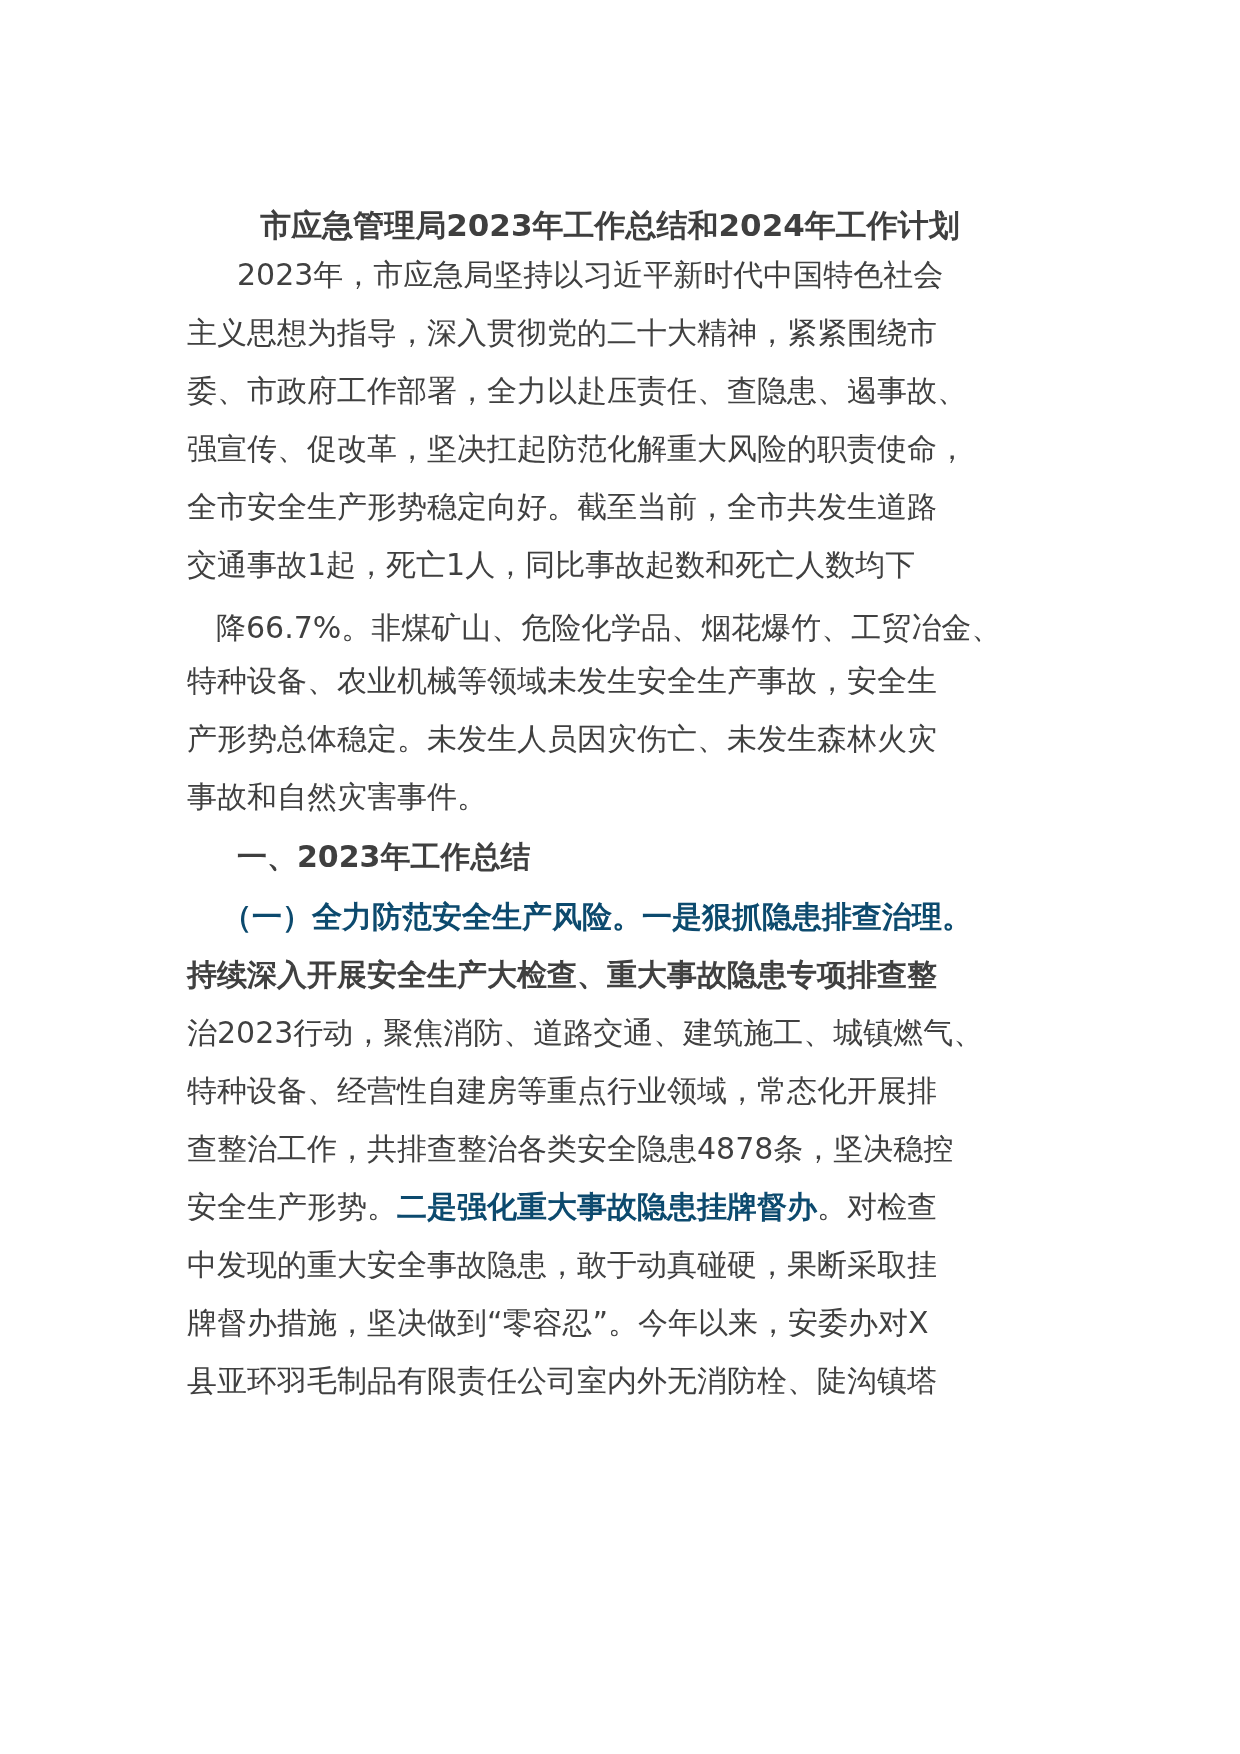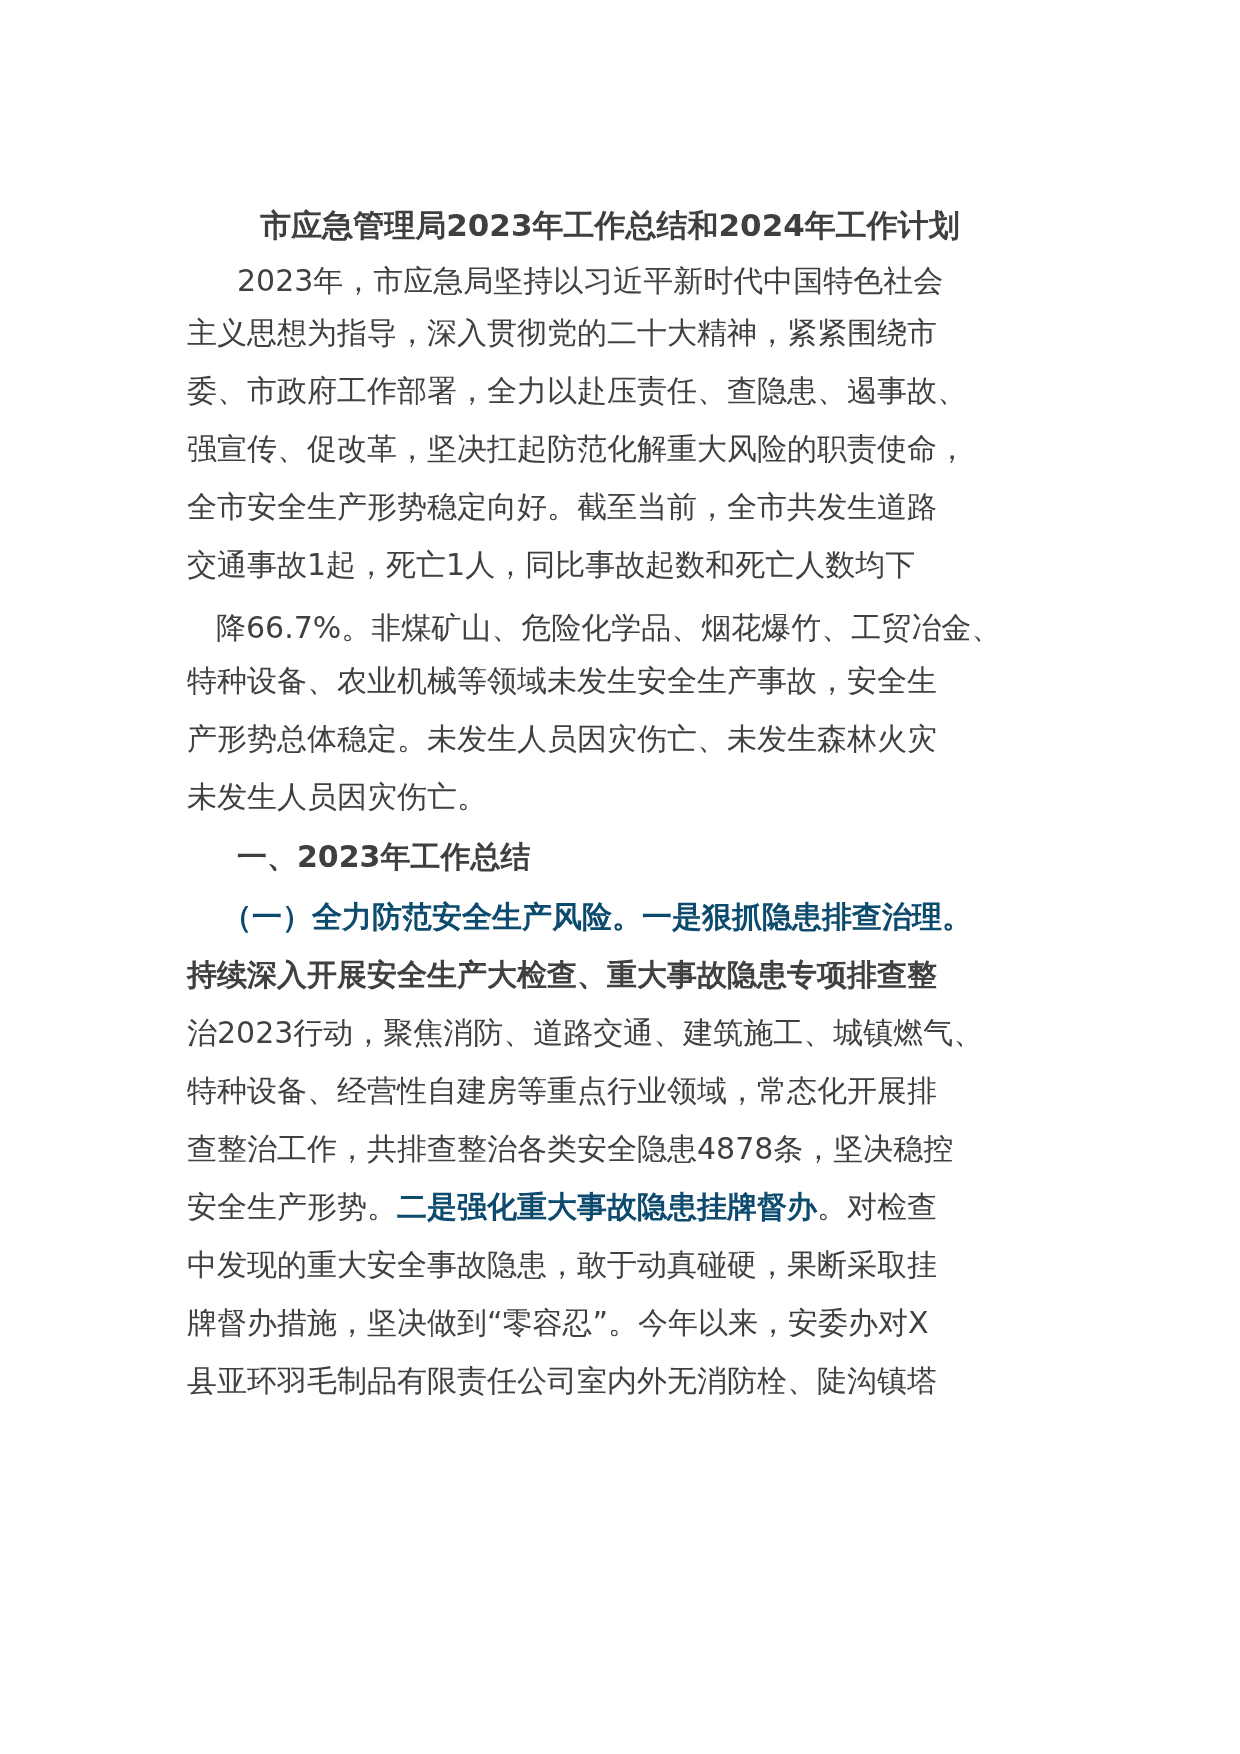--- a/index.html
+++ b/index.html
@@ -48,30 +48,30 @@
     .bold { font-weight: bold; color: #0c4a6e; }
     .heading1 { left: 237px; font-weight: bold; color: #3f3f3f; }
   </style>
 </head>
 <body>
 
 <div class="page">
 
   <div class="title">市应急管理局2023年工作总结和2024年工作计划</div>
 
-  <div class="line indent" style="top:261px;">2023年，市应急局坚持以习近平新时代中国特色社会</div>
+  <div class="line indent" style="top:255px;">2023年，市应急局坚持以习近平新时代中国特色社会</div>
   <div class="line" style="top:313px;">主义思想为指导，深入贯彻党的二十大精神，紧紧围绕市</div>
   <div class="line" style="top:371px;">委、市政府工作部署，全力以赴压责任、查隐患、遏事故、</div>
   <div class="line" style="top:487px;">全市安全生产形势稳定向好。截至当前，全市共发生道路</div>
   <div class="line" style="top:429px;">强宣传、促改革，坚决扛起防范化解重大风险的职责使命，</div>
   <div class="line" style="top:545px;">交通事故1起，死亡1人，同比事故起数和死亡人数均下</div>
   <div class="line" style="top:608px;margin-left:29px;">降66.7%。非煤矿山、危险化学品、烟花爆竹、工贸冶金、</div>
   <div class="line" style="top:661px;">特种设备、农业机械等领域未发生安全生产事故，安全生</div>
   <div class="line" style="top:719px;">产形势总体稳定。未发生人员因灾伤亡、未发生森林火灾</div>
-  <div class="line" style="top:777px;">未发生人员因灾伤亡。</div>
+  <div class="line" style="top:777px;">事故和自然灾害事件。</div>
 
   <div class="line heading1" style="top:837px;">一、2023年工作总结</div>
 
   <div class="line bold" style="top:897px; left:222px;">（一）全力防范安全生产风险。一是狠抓隐患排查治理。</div>
 
   <div class="line" style="top:955px;font-weight:bold;">持续深入开展安全生产大检查、重大事故隐患专项排查整</div>
   <div class="line" style="top:1013px;">治2023行动，聚焦消防、道路交通、建筑施工、城镇燃气、</div>
   <div class="line" style="top:1071px;">特种设备、经营性自建房等重点行业领域，常态化开展排</div>
   <div class="line" style="top:1129px;">查整治工作，共排查整治各类安全隐患4878条，坚决稳控</div>
 

